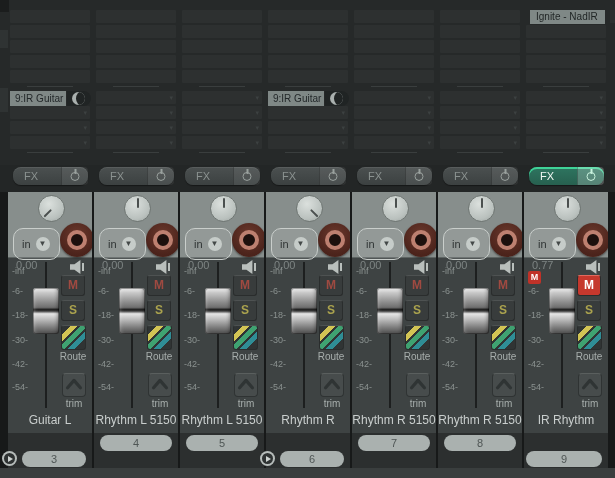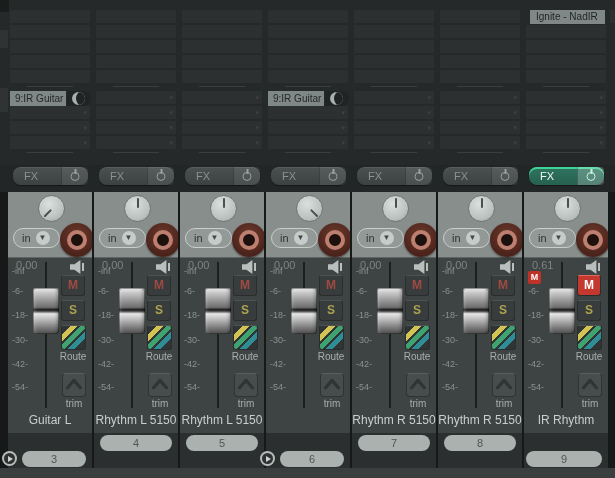--- a/index.html
+++ b/index.html
@@ -39,21 +39,21 @@
   .fx-pill.on .fx-seg{background:rgba(255,255,255,.22);color:#c8f2dd;}
 
   
   .strips{position:absolute;left:0;top:192px;width:615px;height:276px;background:#171919;}
   .strip{position:absolute;top:0;width:84px;height:276px;background:#3e4343;overflow:hidden;}
   .panel{position:absolute;left:0;top:0;width:100%;height:66px;background:#878e8c;border-bottom:1px solid #5d6462;}
   .knob{position:absolute;left:30px;top:3px;width:27px;height:27px;border-radius:50%;cursor:pointer;
     background:radial-gradient(circle at 40% 32%,#dbe0dd,#bac1be 65%,#99a09d);border:1px solid #6f7673;}
   .knob-ptr{position:absolute;left:50%;top:2px;width:2px;height:10px;margin-left:-1px;background:#4b504f;
     transform-origin:1px 11px;border-radius:1px;}
-  .in-pill{position:absolute;left:5px;top:36px;width:47px;height:20px;border:1px solid #c9cecb;
+  .in-pill{position:absolute;left:5px;top:36px;width:47px;height:32px;border:1px solid #c9cecb;
     border-radius:10px;background:rgba(255,255,255,.10);display:flex;align-items:center;cursor:pointer;}
   .in-text{font-size:11px;color:#2f3434;margin-left:8px;}
   .dd-circle{width:14px;height:14px;border-radius:50%;background:#c6ccc9;margin-left:5px;
     font-size:8px;color:#434847;text-align:center;line-height:14px;}
   .rec{position:absolute;left:52px;top:31px;width:34px;height:34px;border-radius:50%;cursor:pointer;
     background:radial-gradient(circle at 50% 35%,#6b392d,#4b231b 72%);box-shadow:0 1px 2px rgba(0,0,0,.5);}
   .rec-inner{position:absolute;left:7px;top:7px;width:20px;height:20px;border-radius:50%;
     background:#1d100d;border:4px solid #bd8070;}
   .vol{position:absolute;left:8px;top:67px;font-size:11px;color:#7d8483;cursor:pointer;}
   .spk{position:absolute;right:6px;top:68px;}
@@ -455,20 +455,21 @@
         <div class="fader-track"></div>
         <div class="fader-knob"></div>
         <button class="ms-btn mute">M</button>
         <button class="ms-btn solo">S</button>
         <div class="route-icon"></div>
         <div class="route-lbl">Route</div>
         <button class="trim-btn"><svg width="22" height="22" viewBox="0 0 24 24">
             <path d="M5 15 L12 7 L19 15" fill="none" stroke="#2f3434" stroke-width="3.5" stroke-linecap="round" stroke-linejoin="round"></path>
           </svg></button>
         <div class="trim-lbl">trim</div>
+        <div class="track-name">Rhythm R</div>
         <div class="footer">
           <div class="badge" style="top: 18px; left: 14px; right: 6px;">6</div>
         </div>
       </div>
       <div class="folder-arrow" style="left: 260px; top: 259px;"></div>
       <div class="strip" style="left: 352px;">
         <div class="panel">
           <div class="knob">
             <div class="knob-ptr" style="transform: rotate(0deg);"></div>
           </div>
@@ -551,21 +552,21 @@
             <div class="knob-ptr" style="transform: rotate(0deg);"></div>
           </div>
           <div class="in-pill">
             <span class="in-text">in</span>
             <span class="dd-circle">▼</span>
           </div>
           <div class="rec">
             <div class="rec-inner"></div>
           </div>
         </div>
-        <span class="vol">0.61</span>
+        <span class="vol">0.77</span>
         <span class="spk"><svg width="17" height="14" viewBox="0 0 17 14">
             <path fill="#b9bfbc" d="M1 4.2h4.4L11.4 0v14L5.4 9.8H1z"></path>
             <rect x="13" y="3" width="2" height="8" fill="#b9bfbc"></rect>
           </svg></span>
         <div class="mini-mute">M</div>
         <span class="scale-lbl" style="top: 94px;">-6-</span>
         <span class="scale-lbl" style="top: 118px;">-18-</span>
         <span class="scale-lbl" style="top: 143px;">-30-</span>
         <span class="scale-lbl" style="top: 167px;">-42-</span>
         <span class="scale-lbl" style="top: 190px;">-54-</span>

